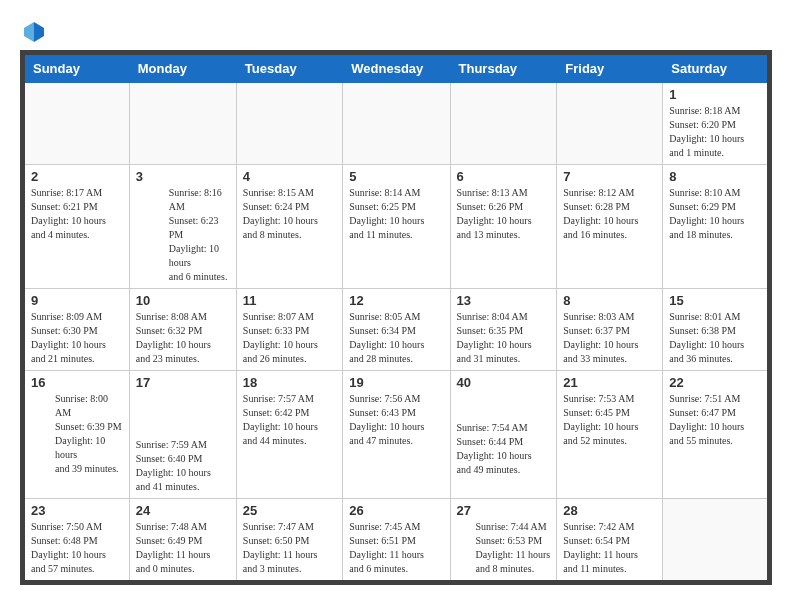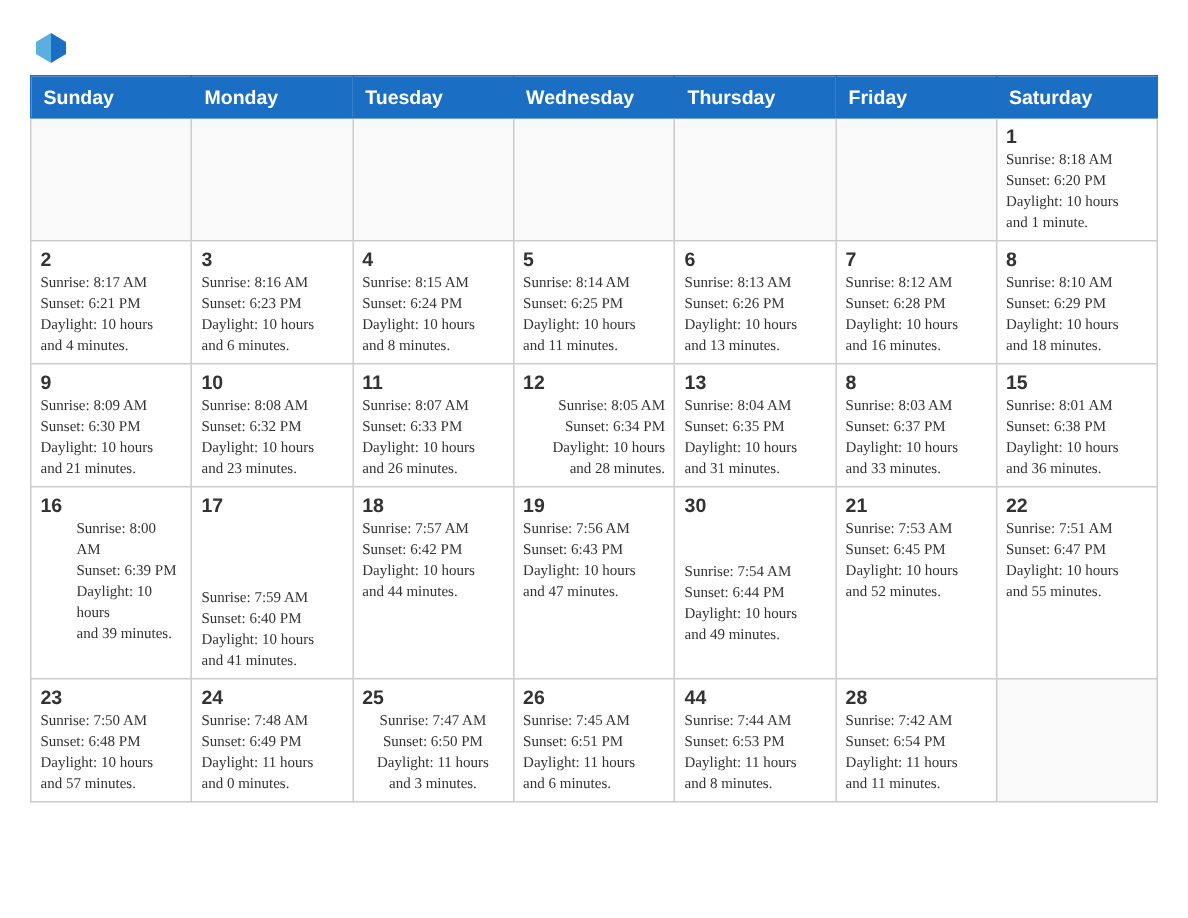--- a/index.html
+++ b/index.html
@@ -43,21 +43,21 @@
       font-weight: bold;
       color: #333;
     }
     .location-title {
       font-size: 14px;
       color: #555;
     }
     .calendar {
       width: 100%;
       border-collapse: collapse;
-      border: 1px solid #404040;
+      border: 5px solid #404040;
     }
     .calendar th {
       background-color: #1a6fc4;
       color: white;
       padding: 6px 8px;
       font-size: 13px;
       font-weight: bold;
       border: 1px solid #1a6fc4;
       text-align: left;
     }
@@ -140,21 +140,21 @@
         <tr>
           <td>
             <span class="day-number">2</span>
             <div class="day-info" style="white-space: pre-line;">Sunrise: 8:17 AM
 Sunset: 6:21 PM
 Daylight: 10 hours
 and 4 minutes.</div>
           </td>
           <td>
             <span class="day-number">3</span>
-            <div class="day-info" style="white-space: pre-line;">Sunrise: 8:16 AM
+            <div class="day-info" style="white-space: pre-line; margin-left: 33px;">Sunrise: 8:16 AM
 Sunset: 6:23 PM
 Daylight: 10 hours
 and 6 minutes.</div>
           </td>
           <td>
             <span class="day-number">4</span>
             <div class="day-info" style="white-space: pre-line;">Sunrise: 8:15 AM
 Sunset: 6:24 PM
 Daylight: 10 hours
 and 8 minutes.</div>
@@ -205,21 +205,21 @@
           </td>
           <td>
             <span class="day-number">11</span>
             <div class="day-info" style="white-space: pre-line;">Sunrise: 8:07 AM
 Sunset: 6:33 PM
 Daylight: 10 hours
 and 26 minutes.</div>
           </td>
           <td>
             <span class="day-number">12</span>
-            <div class="day-info" style="white-space: pre-line; text-align: right;">Sunrise: 8:05 AM
+            <div class="day-info" style="white-space: pre-line;">Sunrise: 8:05 AM
 Sunset: 6:34 PM
 Daylight: 10 hours
 and 28 minutes.</div>
           </td>
           <td>
             <span class="day-number">13</span>
             <div class="day-info" style="white-space: pre-line;">Sunrise: 8:04 AM
 Sunset: 6:35 PM
 Daylight: 10 hours
 and 31 minutes.</div>
@@ -262,21 +262,21 @@
 and 44 minutes.</div>
           </td>
           <td>
             <span class="day-number">19</span>
             <div class="day-info" style="white-space: pre-line;">Sunrise: 7:56 AM
 Sunset: 6:43 PM
 Daylight: 10 hours
 and 47 minutes.</div>
           </td>
           <td>
-            <span class="day-number">30</span>
+            <span class="day-number">40</span>
             <div class="day-info" style="white-space: pre-line; margin-top: 31px;">Sunrise: 7:54 AM
 Sunset: 6:44 PM
 Daylight: 10 hours
 and 49 minutes.</div>
           </td>
           <td>
             <span class="day-number">21</span>
             <div class="day-info" style="white-space: pre-line;">Sunrise: 7:53 AM
 Sunset: 6:45 PM
 Daylight: 10 hours
@@ -300,35 +300,35 @@
           </td>
           <td>
             <span class="day-number">24</span>
             <div class="day-info" style="white-space: pre-line;">Sunrise: 7:48 AM
 Sunset: 6:49 PM
 Daylight: 11 hours
 and 0 minutes.</div>
           </td>
           <td>
             <span class="day-number">25</span>
-            <div class="day-info" style="white-space: pre-line; text-align: center;">Sunrise: 7:47 AM
+            <div class="day-info" style="white-space: pre-line;">Sunrise: 7:47 AM
 Sunset: 6:50 PM
 Daylight: 11 hours
 and 3 minutes.</div>
           </td>
           <td>
             <span class="day-number">26</span>
             <div class="day-info" style="white-space: pre-line;">Sunrise: 7:45 AM
 Sunset: 6:51 PM
 Daylight: 11 hours
 and 6 minutes.</div>
           </td>
           <td>
-            <span class="day-number">44</span>
-            <div class="day-info" style="white-space: pre-line;">Sunrise: 7:44 AM
+            <span class="day-number">27</span>
+            <div class="day-info" style="white-space: pre-line; margin-left: 19px;">Sunrise: 7:44 AM
 Sunset: 6:53 PM
 Daylight: 11 hours
 and 8 minutes.</div>
           </td>
           <td>
             <span class="day-number">28</span>
             <div class="day-info" style="white-space: pre-line;">Sunrise: 7:42 AM
 Sunset: 6:54 PM
 Daylight: 11 hours
 and 11 minutes.</div>

